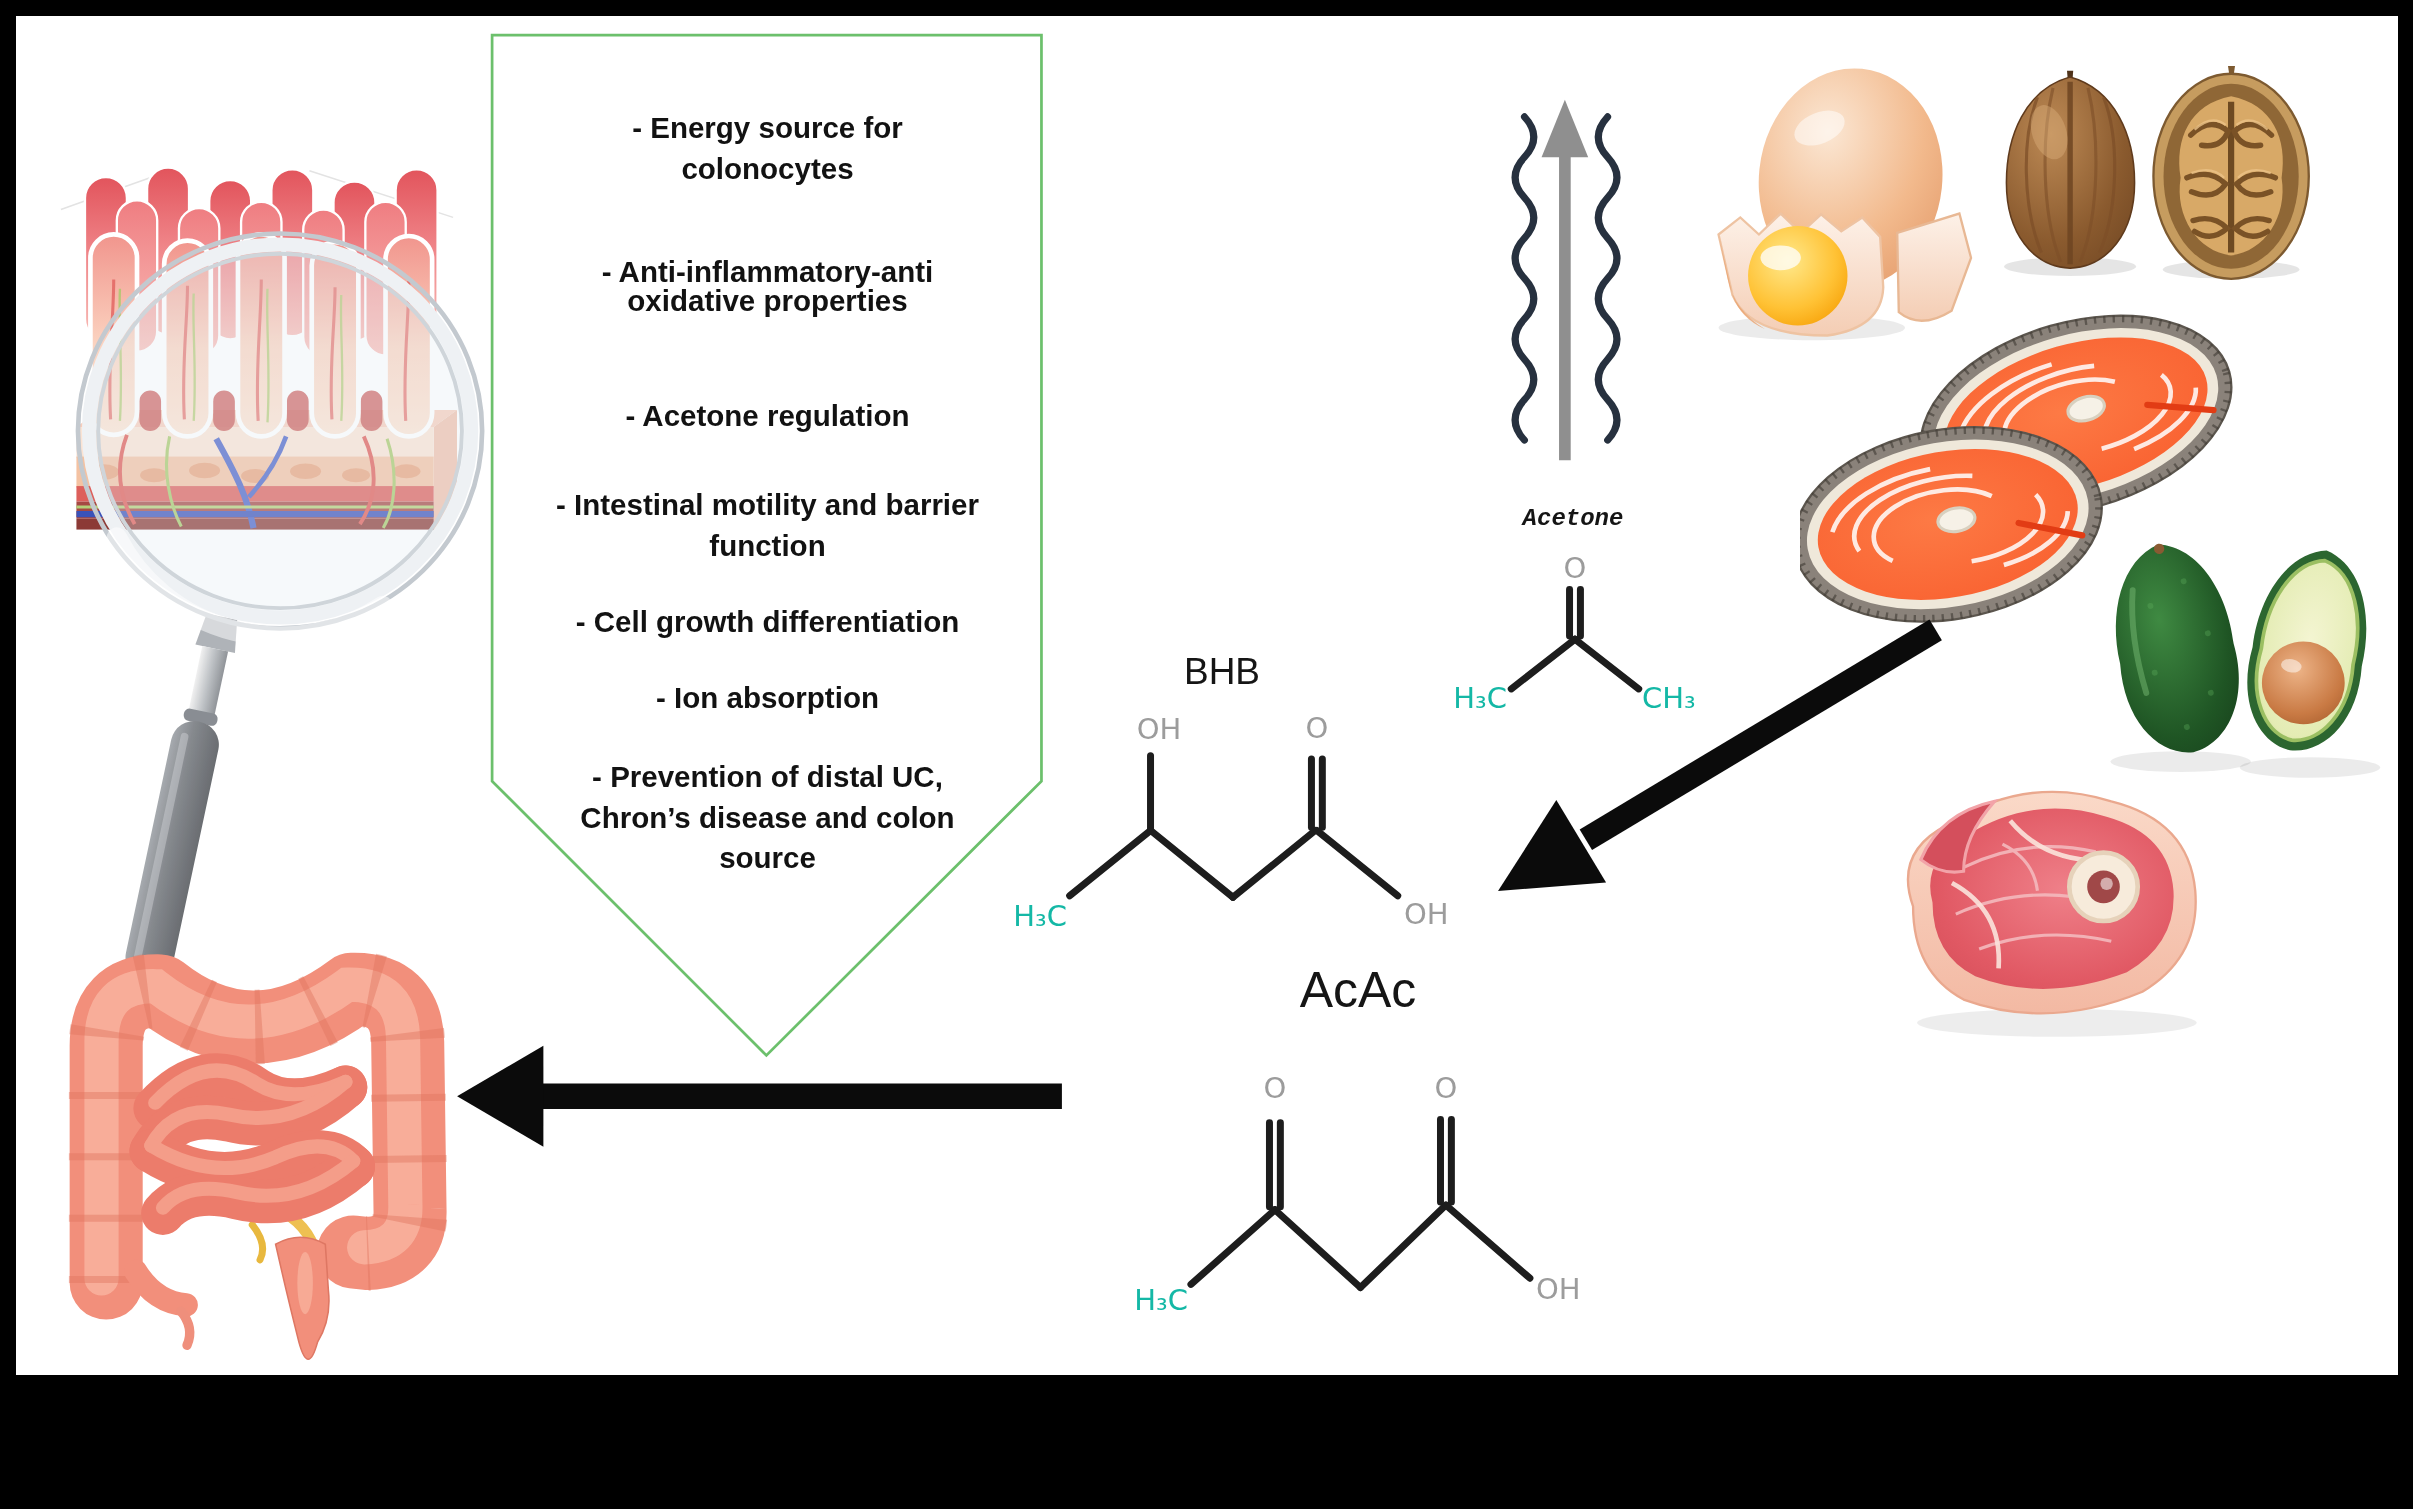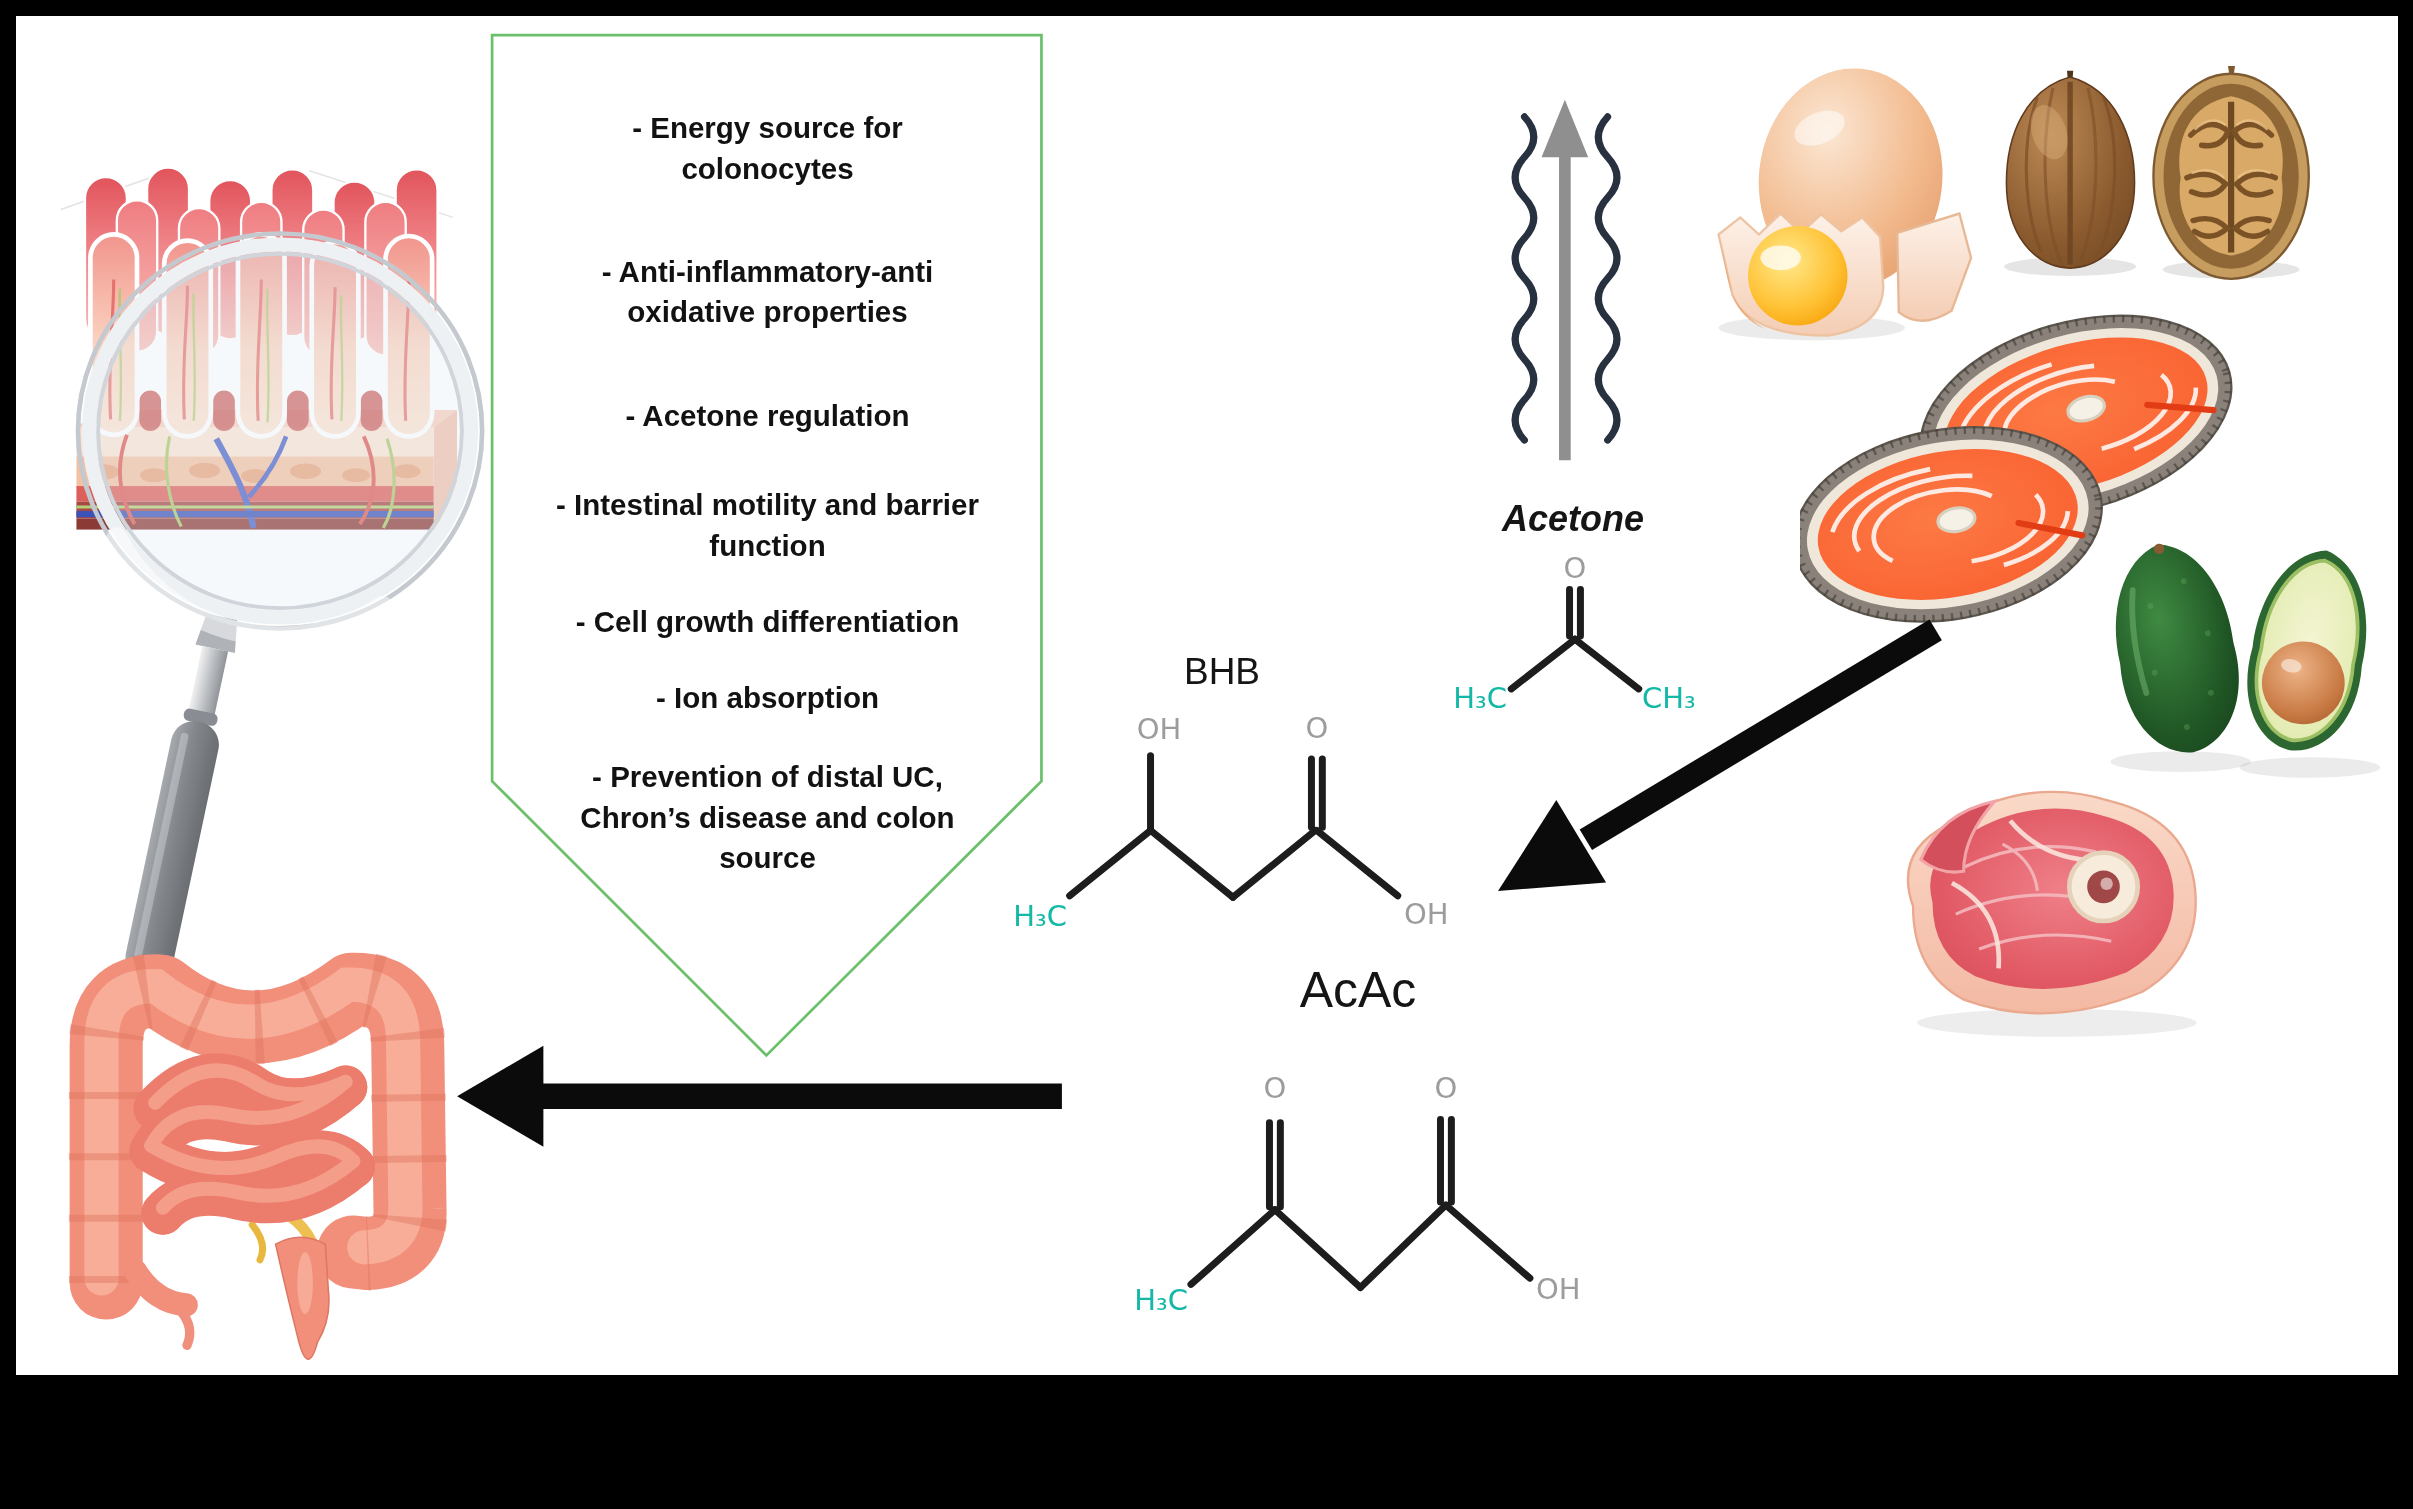--- a/index.html
+++ b/index.html
@@ -11,21 +11,21 @@
   .benefit-line{position:absolute;left:508px;width:519px;height:40px;line-height:40px;
     text-align:center;font-weight:700;font-size:29.5px;color:#121212;letter-spacing:0;}
   
   .atom{position:absolute;font-family:"DejaVu Sans",sans-serif;font-size:29px;font-weight:500;
         color:#9c9c9c;white-space:nowrap;line-height:34px;}
   .atom.dark{color:#14b8a6;}
   .c{transform:translateX(-50%);}
   .r{transform:translateX(-100%);}
   .mol-name{position:absolute;font-family:"Liberation Sans",sans-serif;font-size:37px;
         color:#151515;white-space:nowrap;line-height:40px;}
-  .mol-name.it{font-style:italic;font-weight:700;font-size:36px;}
+  .mol-name.it{font-style:italic;font-weight:700;font-size:24px;font-family:Liberation Mono, monospace;}
   svg{display:block;}
 </style>
 </head>
 <body>
 
 <div class="stage">
   <div class="paper"></div>
 
   <svg class="abs" style="left:53px;top:163px" width="408" height="379" viewBox="0 0 525 488">
     <defs>
@@ -184,21 +184,21 @@
     <ellipse cx="368" cy="520" rx="10" ry="40" fill="#f8b09c" opacity="0.8"></ellipse>
   </svg>
 
   <svg class="abs" style="left:482px;top:27px" width="575" height="1042" viewBox="0 0 740 1340">
     <polygon points="13,10 720,10 720,970 366,1323 13,970" fill="#ffffff" stroke="#6cc06c" stroke-width="3.5"></polygon>
   </svg>
   <div>
     <div class="benefit-line" style="top:108px">- Energy source for</div>
     <div class="benefit-line" style="top:149px">colonocytes</div>
     <div class="benefit-line" style="top:252px">- Anti-inflammatory-anti</div>
-    <div class="benefit-line" style="top:292px">oxidative properties</div>
+    <div class="benefit-line" style="top:281px">oxidative properties</div>
     <div class="benefit-line" style="top:396px">- Acetone regulation</div>
     <div class="benefit-line" style="top:485px">- Intestinal motility and barrier</div>
     <div class="benefit-line" style="top:526px">function</div>
     <div class="benefit-line" style="top:602px">- Cell growth differentiation</div>
     <div class="benefit-line" style="top:678px">- Ion absorption</div>
     <div class="benefit-line" style="top:757px">- Prevention of distal UC,</div>
     <div class="benefit-line" style="top:798px">Chron’s disease and colon</div>
     <div class="benefit-line" style="top:838px">source</div>
   </div>
 

